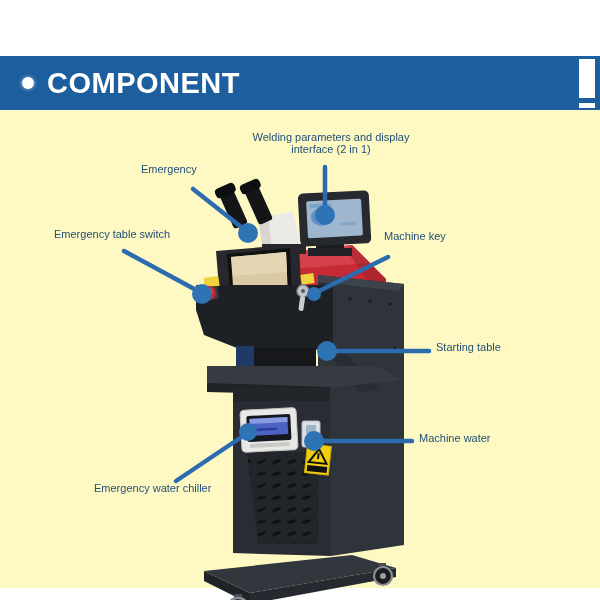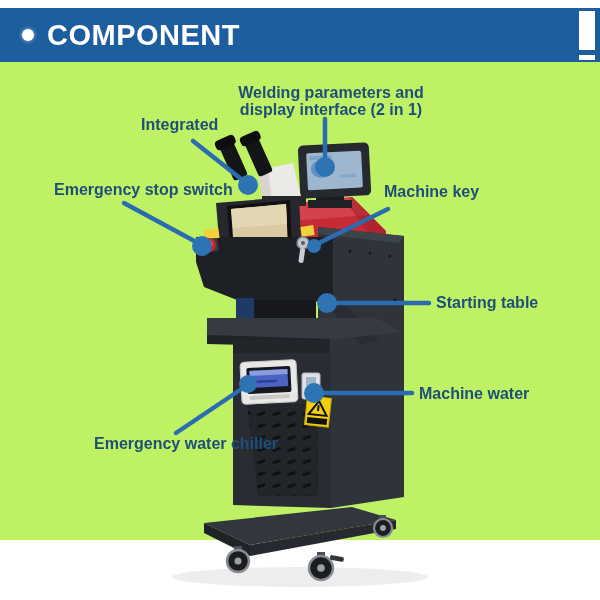--- a/index.html
+++ b/index.html
@@ -2,21 +2,21 @@
 <html><head>
 <meta charset="utf-8">
 <style>
   html,body{margin:0;padding:0;}
   body{
     width:600px;height:600px;
     background:#ffffff;
     font-family:"Liberation Sans", sans-serif;
     overflow:hidden;
   }
-  .page{position:relative;width:600px;height:540px;background:#bef264;}
+  .page{position:relative;width:600px;height:540px;background:#fef9c3;margin-top:48px;}
   .top-strip{position:absolute;top:0;left:0;width:600px;height:8px;background:#ffffff;}
 
   
   .header{
     position:absolute;top:8px;left:0;width:600px;height:54px;
     background:#1d5e9e;
     display:flex;align-items:center;
   }
   .bullet{
     width:12px;height:12px;border-radius:50%;
@@ -32,21 +32,21 @@
   .excl .bar-tall{position:absolute;top:0;left:0;width:16px;height:39px;background:#ffffff;}
   .excl .bar-dot{position:absolute;top:44px;left:0;width:16px;height:5px;background:#ffffff;}
 
   
   .diagram{position:absolute;top:0;left:0;width:600px;height:600px;}
   .diagram svg{position:absolute;top:0;left:0;}
 
   .label{
     position:absolute;
     color:#1f4e79;
-    font-size:16px;font-weight:bold;line-height:1.08;
+    font-size:11px;font-weight:normal;line-height:1.08;
     white-space:nowrap;
   }
   .lbl-params{left:231px;top:84px;width:200px;text-align:center;white-space:normal;}
   .lbl-microscope{left:141px;top:116px;}
   .lbl-emergency{left:54px;top:181px;}
   .lbl-startkey{left:384px;top:183px;}
   .lbl-wtable{left:436px;top:294px;}
   .lbl-mswitch{left:419px;top:385px;}
   .lbl-chiller{left:94px;top:435px;}
 </style>
@@ -215,20 +215,20 @@
         <circle cx="248" cy="185" r="10"></circle>
         <circle cx="202" cy="246" r="10"></circle>
         <circle cx="314" cy="246" r="7"></circle>
         <circle cx="327" cy="303" r="10"></circle>
         <circle cx="314" cy="393" r="10"></circle>
         <circle cx="248" cy="384" r="9"></circle>
       </g>
     </svg>
 
     <div class="label lbl-params">Welding parameters and display interface (2 in 1)</div>
-    <div class="label lbl-microscope">Integrated</div>
-    <div class="label lbl-emergency">Emergency stop switch</div>
+    <div class="label lbl-microscope">Emergency</div>
+    <div class="label lbl-emergency">Emergency table switch</div>
     <div class="label lbl-startkey">Machine key</div>
     <div class="label lbl-wtable">Starting table</div>
     <div class="label lbl-mswitch">Machine water</div>
     <div class="label lbl-chiller">Emergency water chiller</div>
   </main>
 </div>
 
 </body></html>

